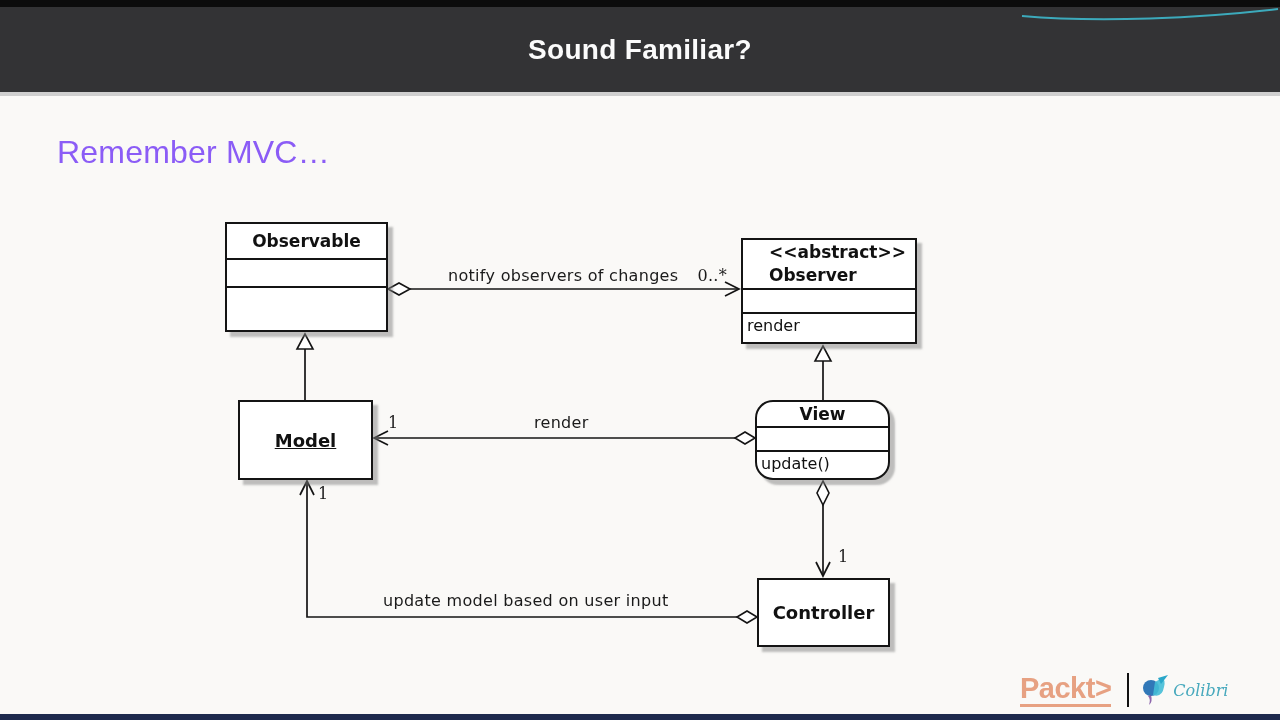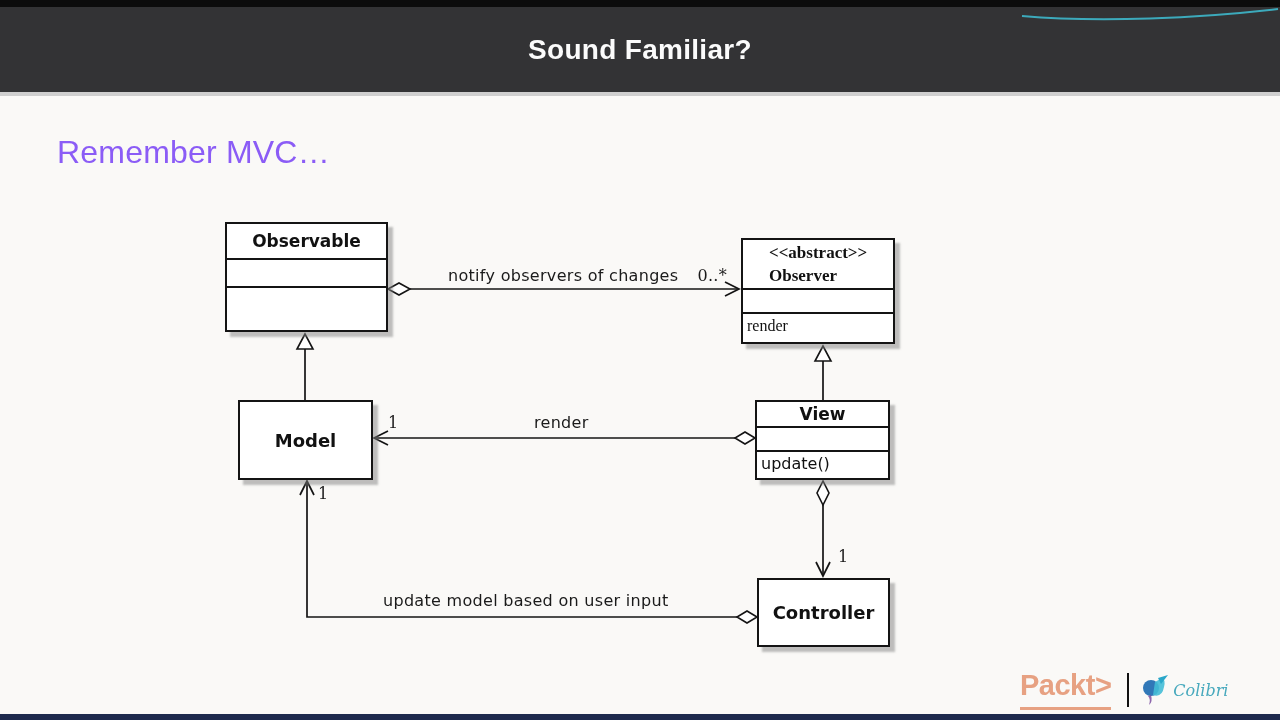--- a/index.html
+++ b/index.html
@@ -21,25 +21,25 @@
   .uml-title{font-weight:bold;font-size:17px;display:flex;flex-direction:column;
              align-items:center;justify-content:center;border-bottom:2px solid #141414;}
   .uml-title.left{align-items:flex-start;padding-left:26px;}
   .uml-attrs{border-bottom:2px solid #141414;}
   .uml-methods{font-size:16px;padding:1px 0 0 4px;line-height:21px;}
   .uml-single{align-items:center;justify-content:center;font-weight:bold;font-size:18px;
               font-family:"DejaVu Sans",sans-serif;}
   #box-observable{left:225px;top:222px;width:163px;height:110px;}
   #box-observable .uml-title{height:34px;}
   #box-observable .uml-attrs{height:26px;}
-  #box-observer{left:741px;top:238px;width:154px;height:106px;font-family:Liberation Serif, serif;}
+  #box-observer{left:741px;top:238px;width:176px;height:106px;}
   #box-observer .uml-title{height:48px;line-height:23px;}
   #box-observer .uml-attrs{height:22px;}
-  #box-model{left:238px;top:400px;width:135px;height:80px;display:flex;}
-  #box-view{left:755px;top:400px;width:135px;height:80px;}
+  #box-model{left:238px;top:400px;width:135px;height:80px;display:flex;text-decoration:underline;}
+  #box-view{left:755px;top:400px;width:135px;height:80px;border-radius:18px;}
   #box-view .uml-title{height:24px;}
   #box-view .uml-attrs{height:22px;}
   #box-controller{left:757px;top:552px;width:133px;height:69px;display:flex;margin-top:26px;}
   
   .connectors{position:absolute;left:0;top:0;width:1280px;height:720px;pointer-events:none;}
   .connectors line,.connectors polyline{stroke:#141414;stroke-width:1.7;fill:none;}
   .connectors polygon{stroke:#141414;stroke-width:1.6;fill:#ffffff;}
   .edge-label{position:absolute;font-family:"DejaVu Sans",sans-serif;font-size:16px;
               color:#1a1a1a;letter-spacing:.3px;white-space:nowrap;}
   .mult{font-family:"DejaVu Serif",serif;font-size:16px;}
@@ -47,21 +47,21 @@
   #lbl-render-mult{left:388px;top:413px;}
   #lbl-render{left:534px;top:413px;}
   #lbl-notifies{left:827px;top:503px;}
   #lbl-notifies-mult{left:838px;top:547px;}
   #lbl-update{left:383px;top:591px;}
   #lbl-update-mult{left:318px;top:484px;}
   
   .footer{position:absolute;left:1020px;top:668px;width:240px;height:44px;
           display:flex;align-items:center;}
   .packt-logo{color:#e7a182;font-size:29px;font-weight:bold;letter-spacing:-.5px;
-              border-bottom:3px solid #e7a182;padding-bottom:7px;line-height:30px;}
+              border-bottom:3px solid #e7a182;padding-bottom:1px;line-height:30px;}
   .logo-sep{width:2px;height:34px;background:#111;margin:0 12px 0 16px;}
   .colibri-logo{font-family:"DejaVu Serif",serif;font-style:italic;font-size:16px;
                 color:#47a9bd;margin-left:4px;}
   .bird-icon{width:28px;height:32px;}
   .bottom-bar{position:absolute;left:0;bottom:0;width:1280px;height:6px;background:#1e2a4d;}
 </style>
 </head>
 <body>
 
 <div class="slide">

